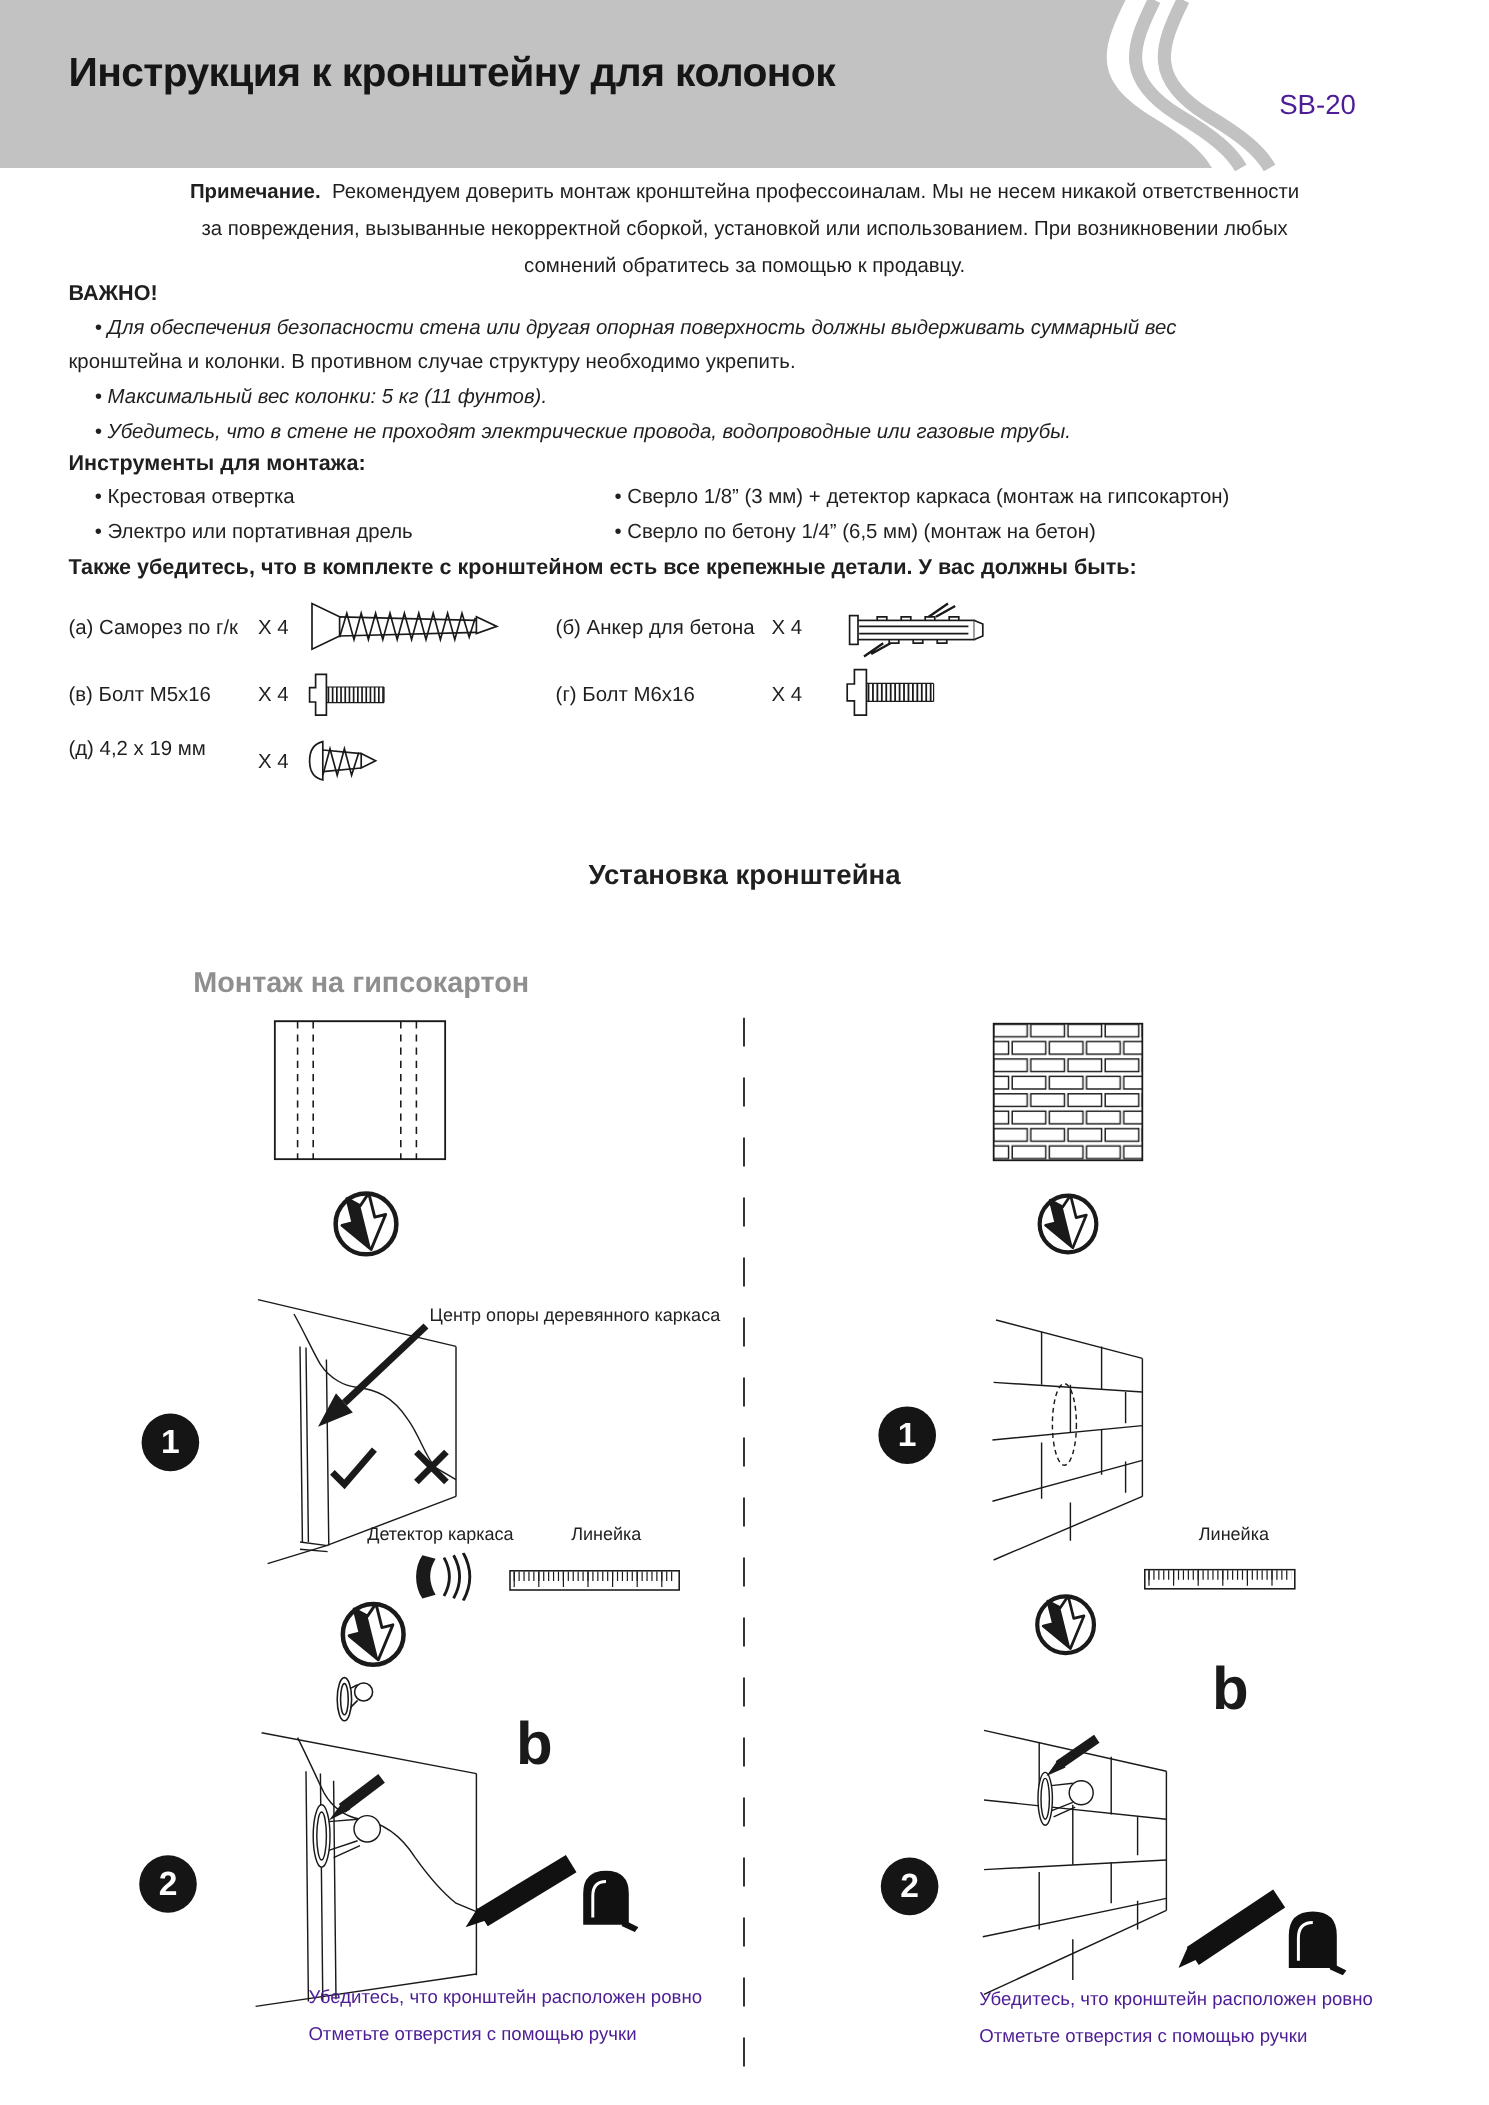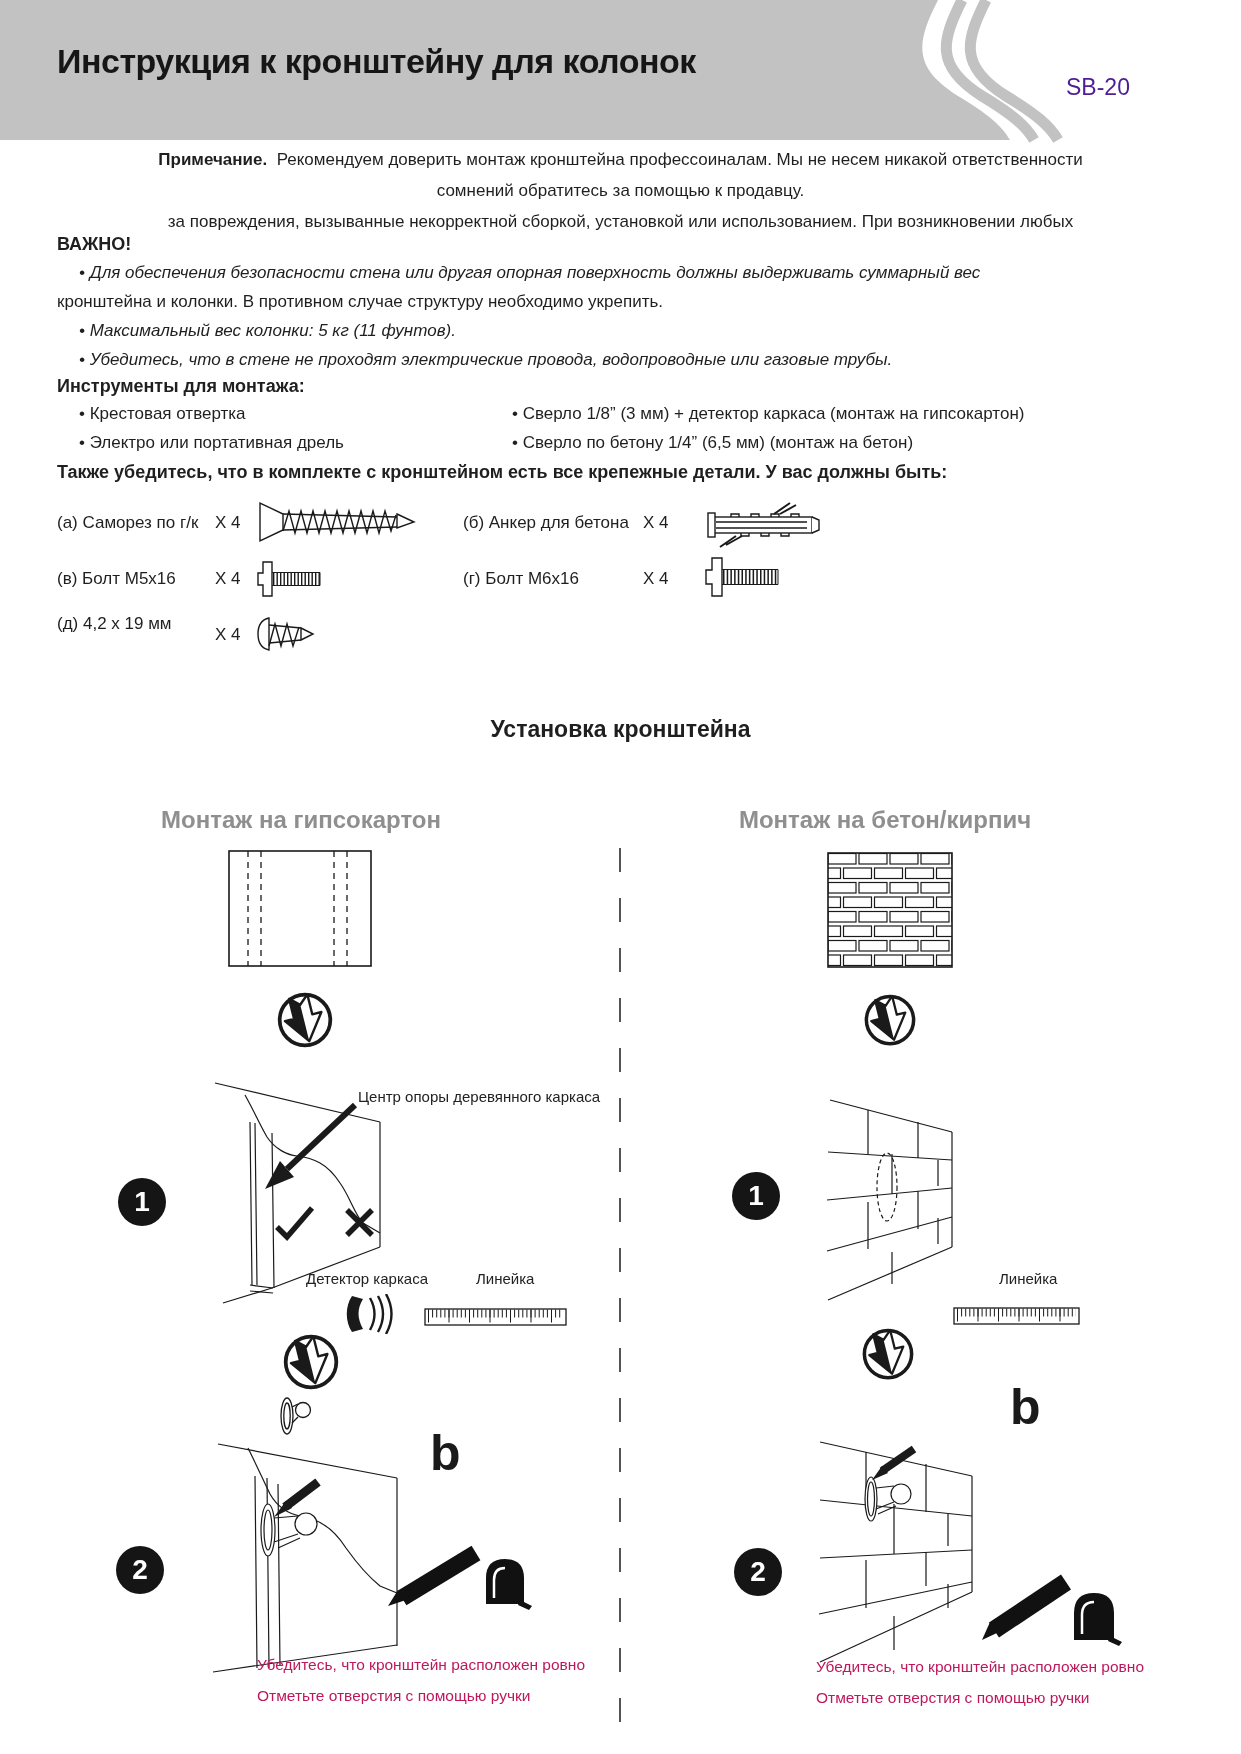--- a/index.html
+++ b/index.html
@@ -12,21 +12,21 @@
   .note{width:1131px;text-align:center;font-size:17px;line-height:31px;}
   .bold{font-weight:bold;}
   .sect-head{font-size:18px;font-weight:bold;}
   .indent{padding-left:22px;font-style:italic;}
   .hw-label{font-size:17px;}
   .install-head{width:1241px;text-align:center;font-size:23px;font-weight:bold;}
   .col-head{width:320px;text-align:center;font-size:24px;font-weight:bold;color:#8f8f8f;}
   .badge{width:48px;height:48px;border-radius:50%;background:#151515;color:#fff;
          font-size:28px;font-weight:bold;display:flex;align-items:center;justify-content:center;}
   .dlabel{font-size:15px;color:#222;}
-  .wnote{font-size:15.5px;color:#be185d;}
+  .wnote{font-size:15.5px;color:#4c1d95;}
   .blabel{font-size:50px;font-weight:bold;color:#1a1a1a;line-height:1;}
   svg{display:block;}
 </style>
 </head>
 <body>
 
 <div class="page">
 
   <div class="abs" style="left:0;top:0;">
     <svg width="1241" height="146" viewBox="0 0 1241 146">
@@ -34,22 +34,22 @@
       <path d="M962,0 C942,40 934,66 982,96 C1012,114 1026,126 1034,140" stroke="#c2c2c2" stroke-width="11" fill="none"></path>
       <path d="M986,0 C966,40 958,66 1006,96 C1036,114 1050,126 1058,140" stroke="#c2c2c2" stroke-width="11" fill="none"></path>
     </svg>
   </div>
   <div class="abs hdr-title" style="left:57px;top:42px;">Инструкция к кронштейну для колонок</div>
   <div class="abs hdr-model" style="left:1066px;top:74px;">SB-20</div>
 
   <div class="abs note" style="left:55px;top:144px;">
     <div><span class="bold">Примечание.</span>&nbsp;
          <span>Рекомендуем доверить монтаж кронштейна профессоиналам.  Мы не несем никакой ответственности</span></div>
+    <div>за повреждения, вызыванные некорректной сборкой, установкой или использованием.  При возникновении любых</div>
     <div>сомнений обратитесь за помощью к продавцу.</div>
-    <div>за повреждения, вызыванные некорректной сборкой, установкой или использованием.  При возникновении любых</div>
   </div>
 
   <div class="abs sect-head" style="left:57px;top:234px;">ВАЖНО!</div>
   <div class="abs body-txt" style="left:57px;top:258px;width:1140px;">
     <div class="indent">• Для обеспечения безопасности стена или другая опорная поверхность должны выдерживать суммарный вес</div>
     <div>кронштейна и колонки. В противном случае структуру необходимо укрепить.</div>
     <div class="indent">• Максимальный вес колонки: 5 кг (11 фунтов).</div>
     <div class="indent">• Убедитесь, что в стене не проходят электрические провода, водопроводные или газовые трубы.</div>
   </div>
 
@@ -124,21 +124,20 @@
 
   <div class="abs install-head" style="left:0;top:716px;">Установка кронштейна</div>
 
   <div class="abs" style="left:616px;top:848px;">
     <svg width="8" height="880" viewBox="0 0 8 880">
       <line x1="4" y1="0" x2="4" y2="880" stroke="#2a2a2a" stroke-width="1.6" stroke-dasharray="24 26"></line>
     </svg>
   </div>
 
   <div class="abs col-head" style="left:141px;top:806px;">Монтаж на гипсокартон</div>
-  <div class="abs col-head" style="left:725px;top:806px;">Монтаж на бетон/кирпич</div>
 
   <div class="abs" style="left:228px;top:850px;">
     <svg width="144" height="117" viewBox="0 0 144 117" fill="none" stroke="#1a1a1a">
       <rect x="1" y="1" width="142" height="115" stroke-width="1.6"></rect>
       <path d="M20,1 L20,116 M33,1 L33,116 M106,1 L106,116 M119,1 L119,116" stroke-width="1.3" stroke-dasharray="6 5"></path>
     </svg>
   </div>
 
   <div class="abs" style="left:827px;top:852px;">
     <svg width="126" height="116" viewBox="0 0 126 116">

